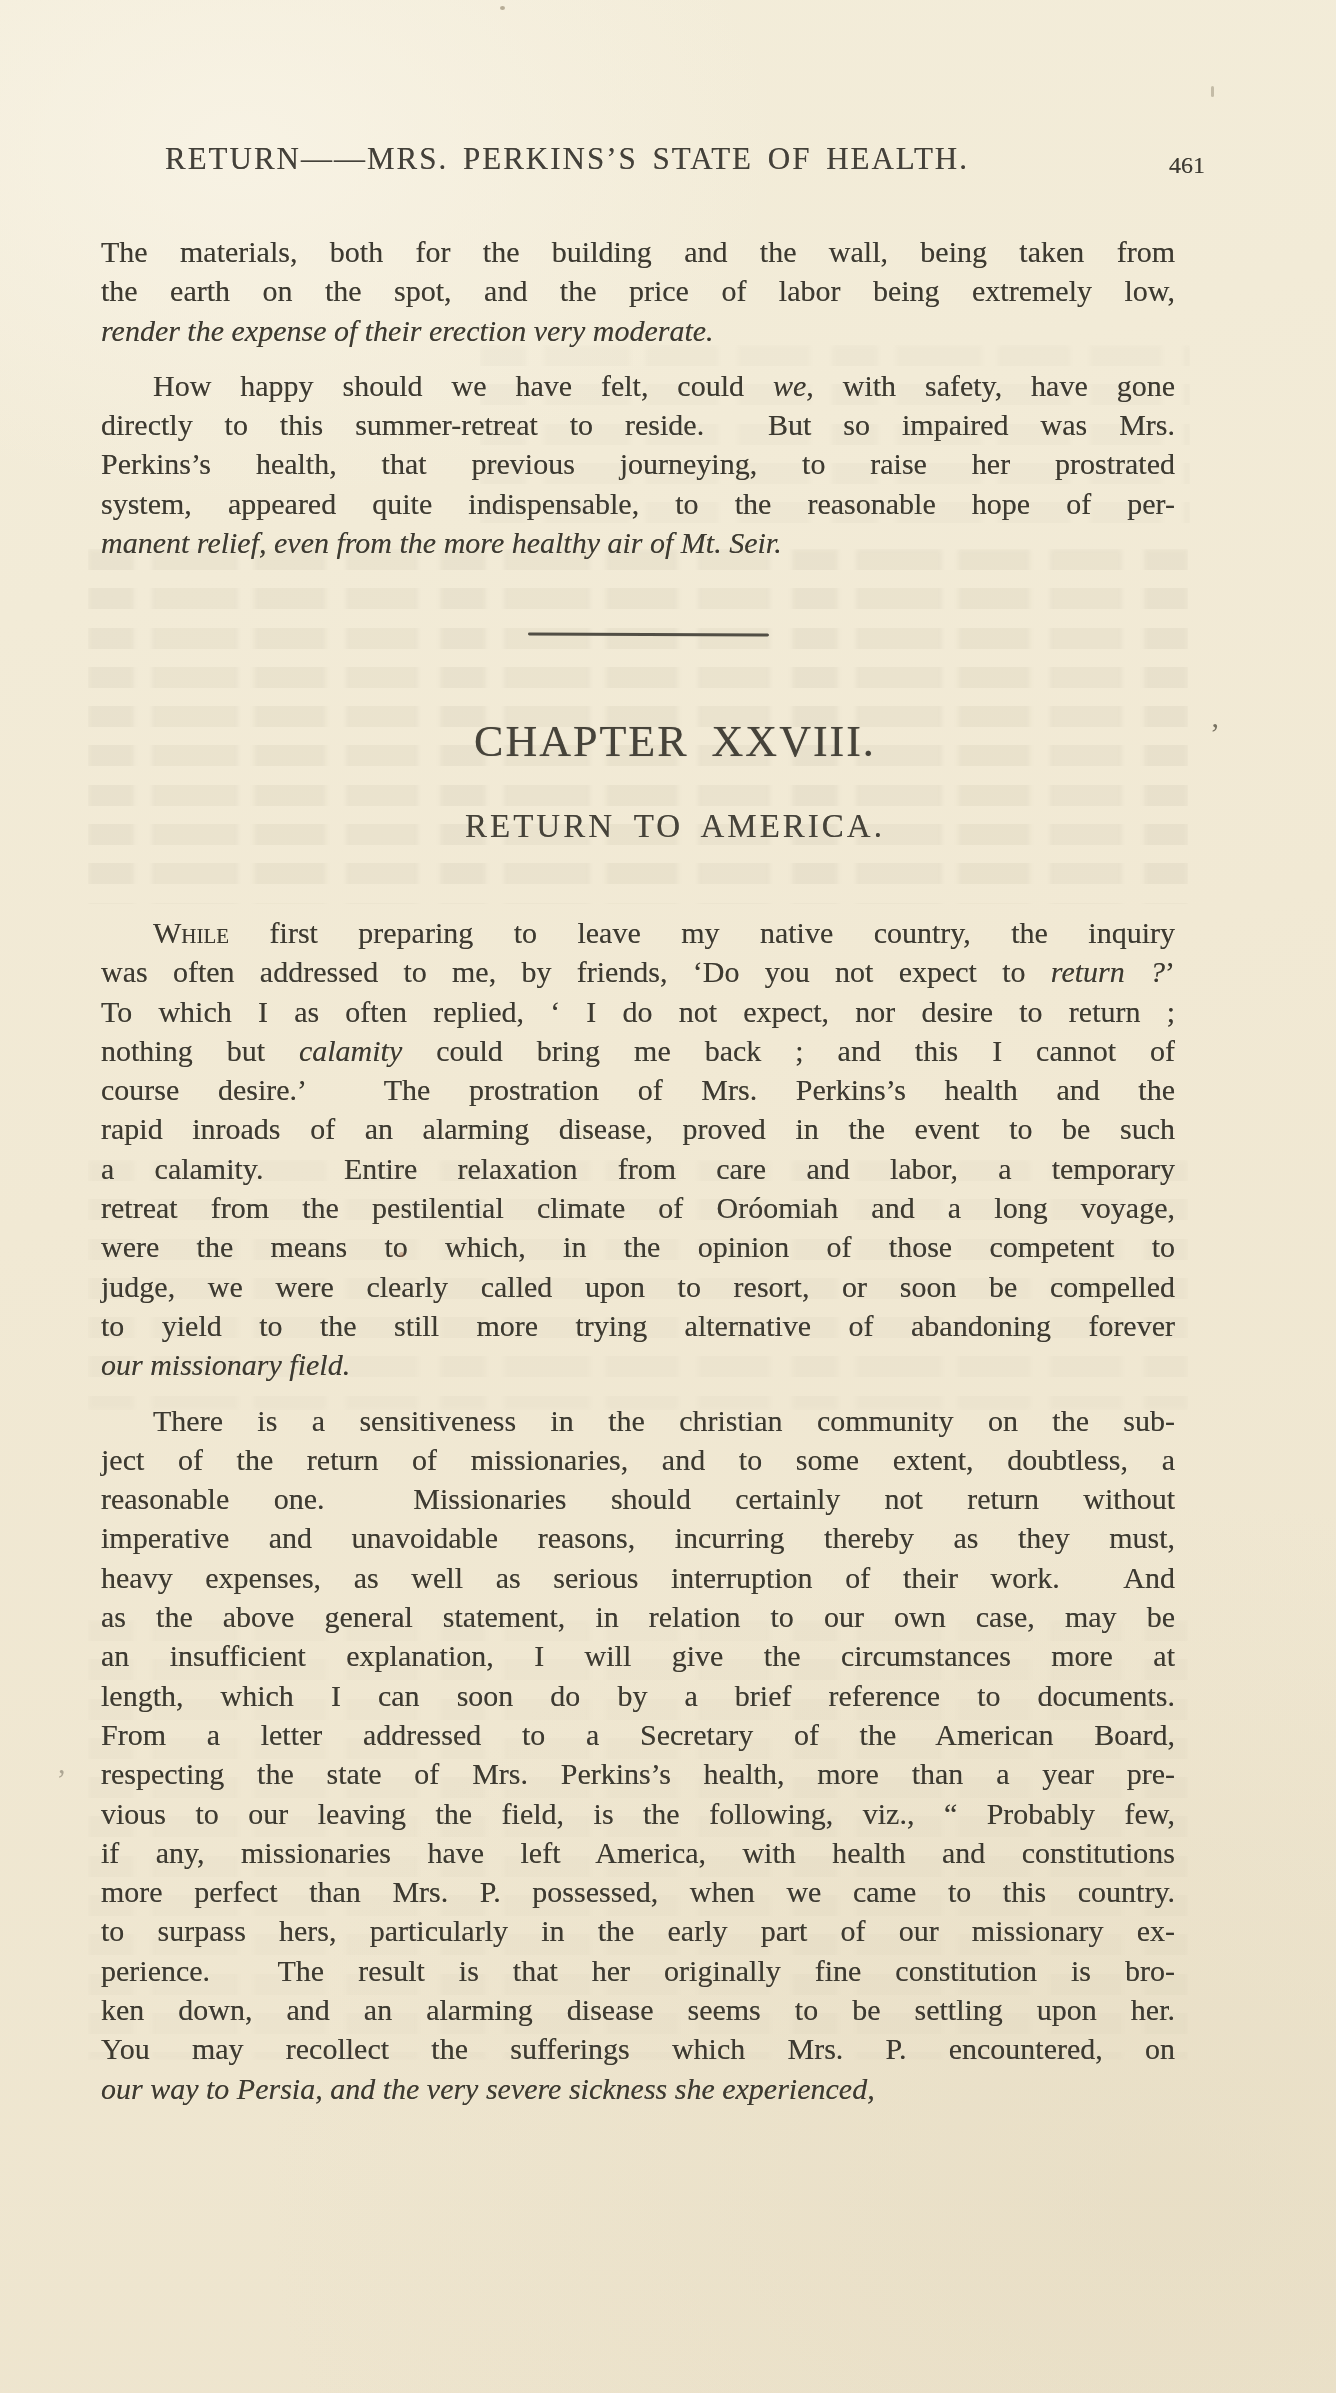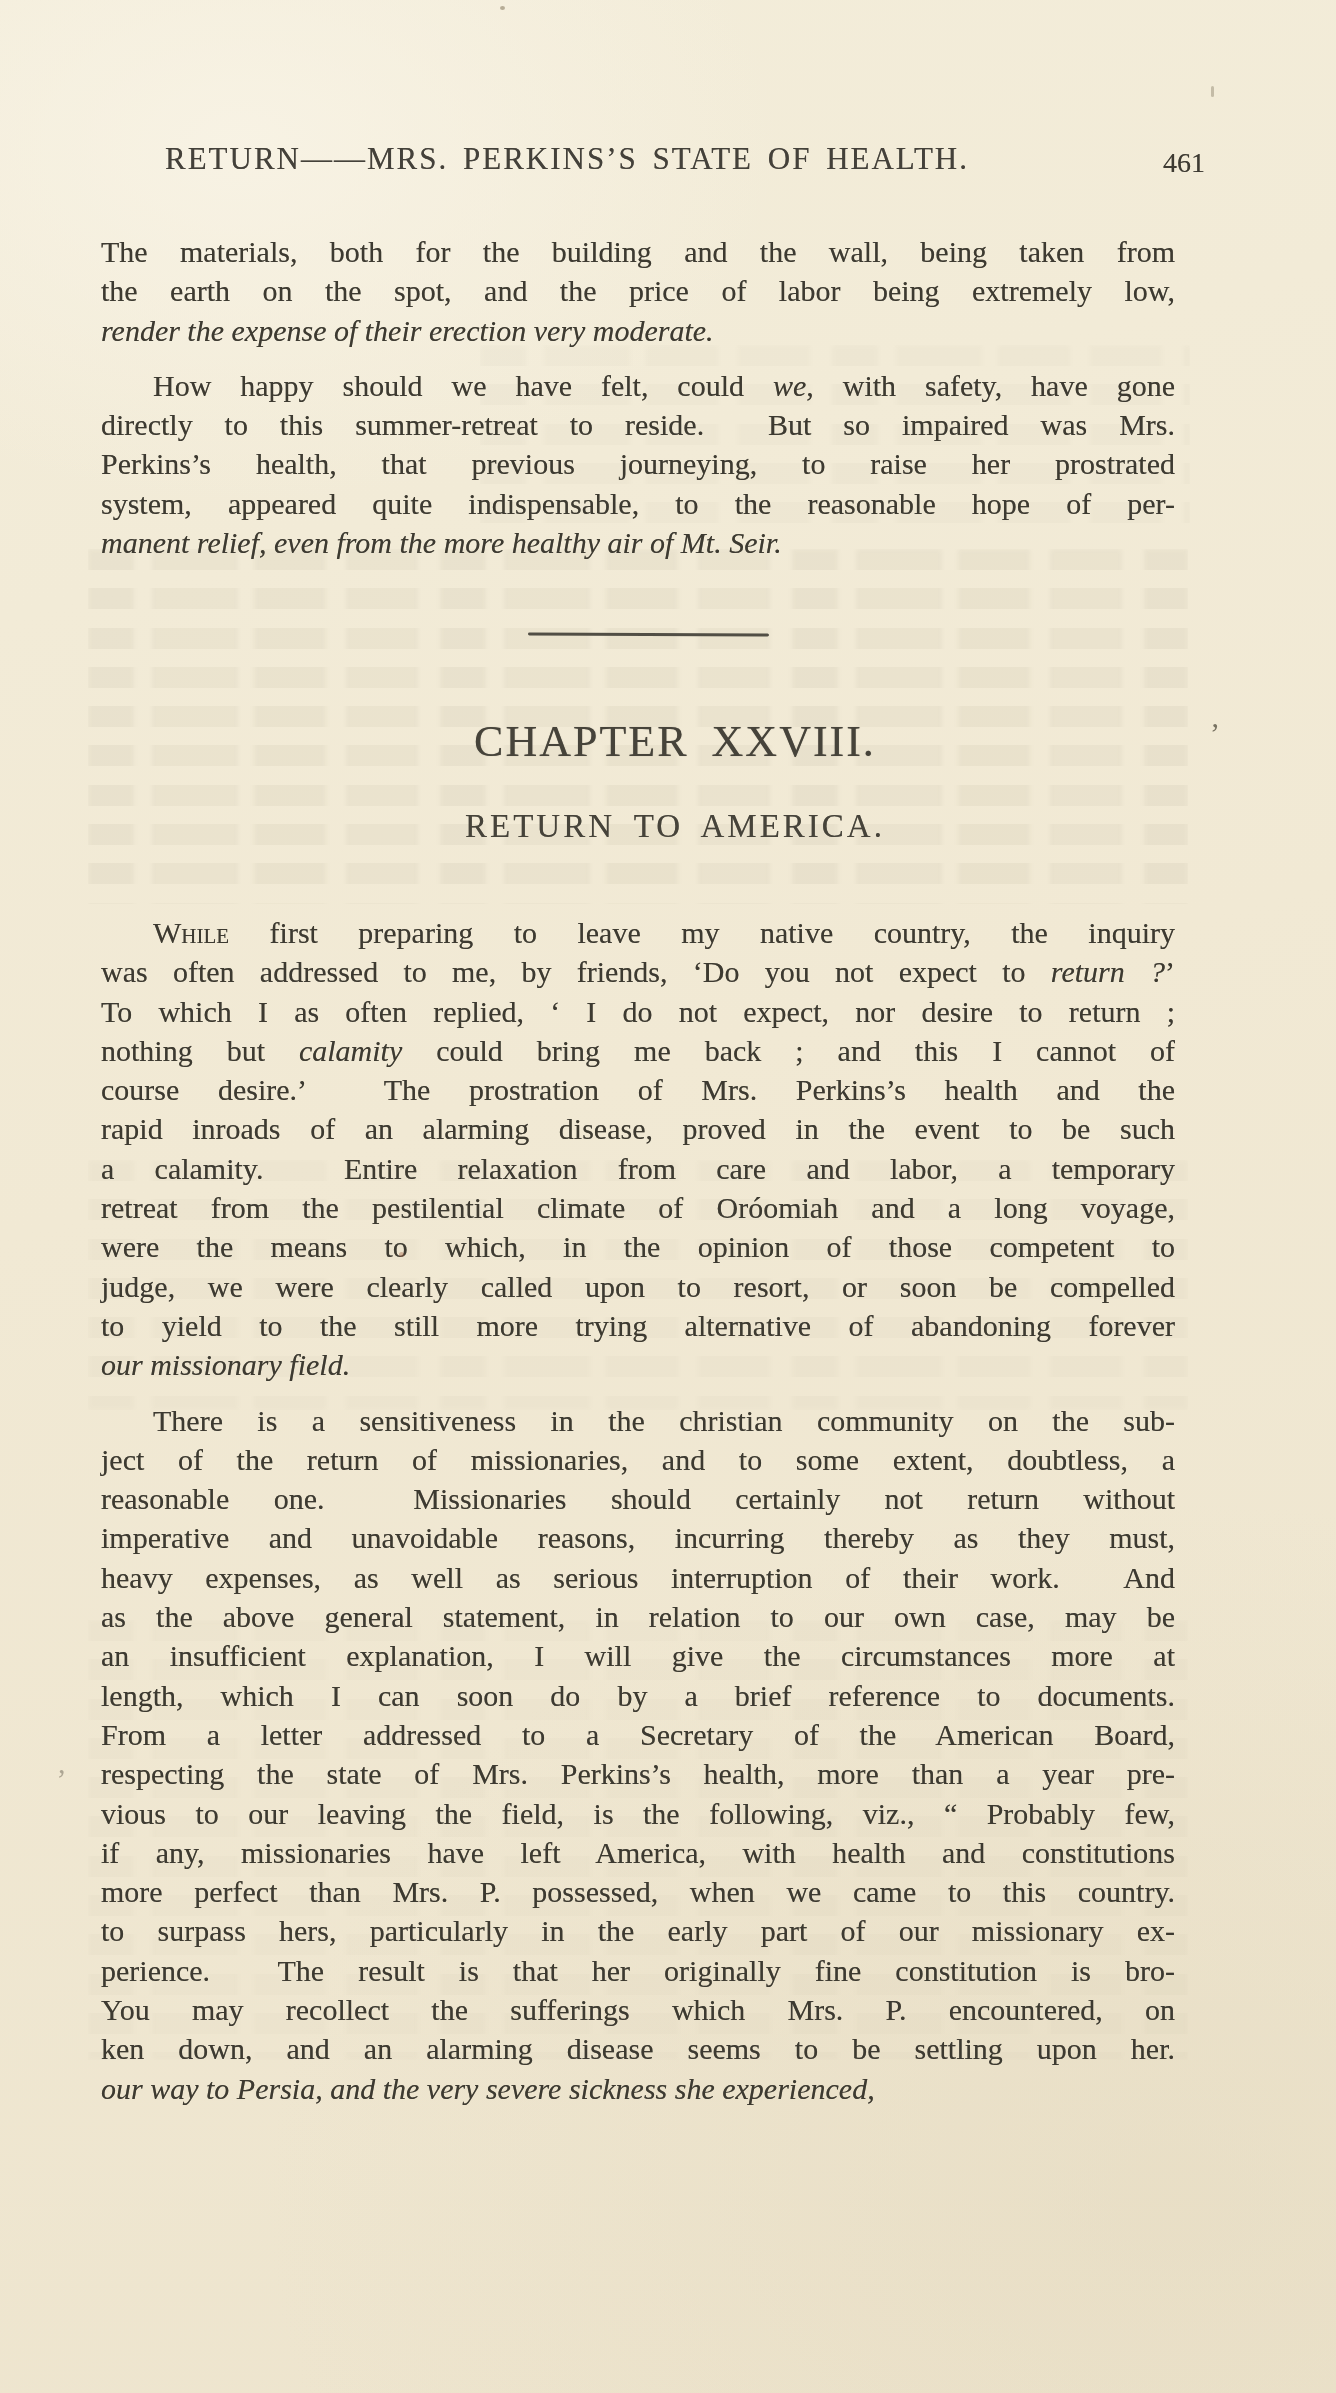--- a/index.html
+++ b/index.html
@@ -13,21 +13,21 @@
     color:#3d3a31;
   }
   
   .running-header{position:absolute; left:85px; top:131px; width:1120px; height:48px;}
   .rh-title{
     position:absolute; left:482px; bottom:2px; transform:translateX(-50%);
     white-space:nowrap; font-size:31px; letter-spacing:2px; word-spacing:5px;
     color:#44413a; text-shadow:0 0 .6px rgba(68,65,58,.6);
   }
   .rh-page{
-    position:absolute; right:0; bottom:0; font-size:28px; color:#3e3b33;
+    position:absolute; right:0; bottom:0; font-size:24px; color:#3e3b33;
     text-shadow:0 0 .6px rgba(62,59,51,.6);
   }
   
   .textblock{position:absolute; left:85px; width:1106px; font-size:30px; line-height:39.3px;
     text-shadow:0 0 .6px rgba(61,58,49,.55);}
   .block-a{top:216px;}
   .block-b{top:897px;}
   .para{margin:16px;}
   .para.indent .line:first-child{text-indent:52px;}
   .line{height:39.3px; text-align:justify; text-align-last:justify; white-space:normal;}
@@ -132,22 +132,22 @@
         <div class="line">as the above general statement, in relation to our own case, may be</div>
         <div class="line">an insufficient explanation, I will give the circumstances more at</div>
         <div class="line">length, which I can soon do by a brief reference to documents.</div>
         <div class="line">From a letter addressed to a Secretary of the American Board,</div>
         <div class="line">respecting the state of Mrs. Perkins’s health, more than a year pre-</div>
         <div class="line">vious to our leaving the field, is the following, viz., “ Probably few,</div>
         <div class="line">if any, missionaries have left America, with health and constitutions</div>
         <div class="line">more perfect than Mrs. P. possessed, when we came to this country.</div>
         <div class="line">to surpass hers, particularly in the early part of our missionary ex-</div>
         <div class="line">perience.&nbsp; The result is that her originally fine constitution is bro-</div>
+        <div class="line">ken down, and an alarming disease seems to be settling upon her.</div>
         <div class="line">You may recollect the sufferings which Mrs. P. encountered, on</div>
-        <div class="line">ken down, and an alarming disease seems to be settling upon her.</div>
         <div class="line last">our way to Persia, and the very severe sickness she experienced,</div>
       </div>
   </section>
 
   <span class="artifact a1">’</span>
   <span class="artifact a2">,</span>
   <span class="speck s1"></span>
   <span class="speck s2"></span>
   <span class="speck s3"></span>
 

